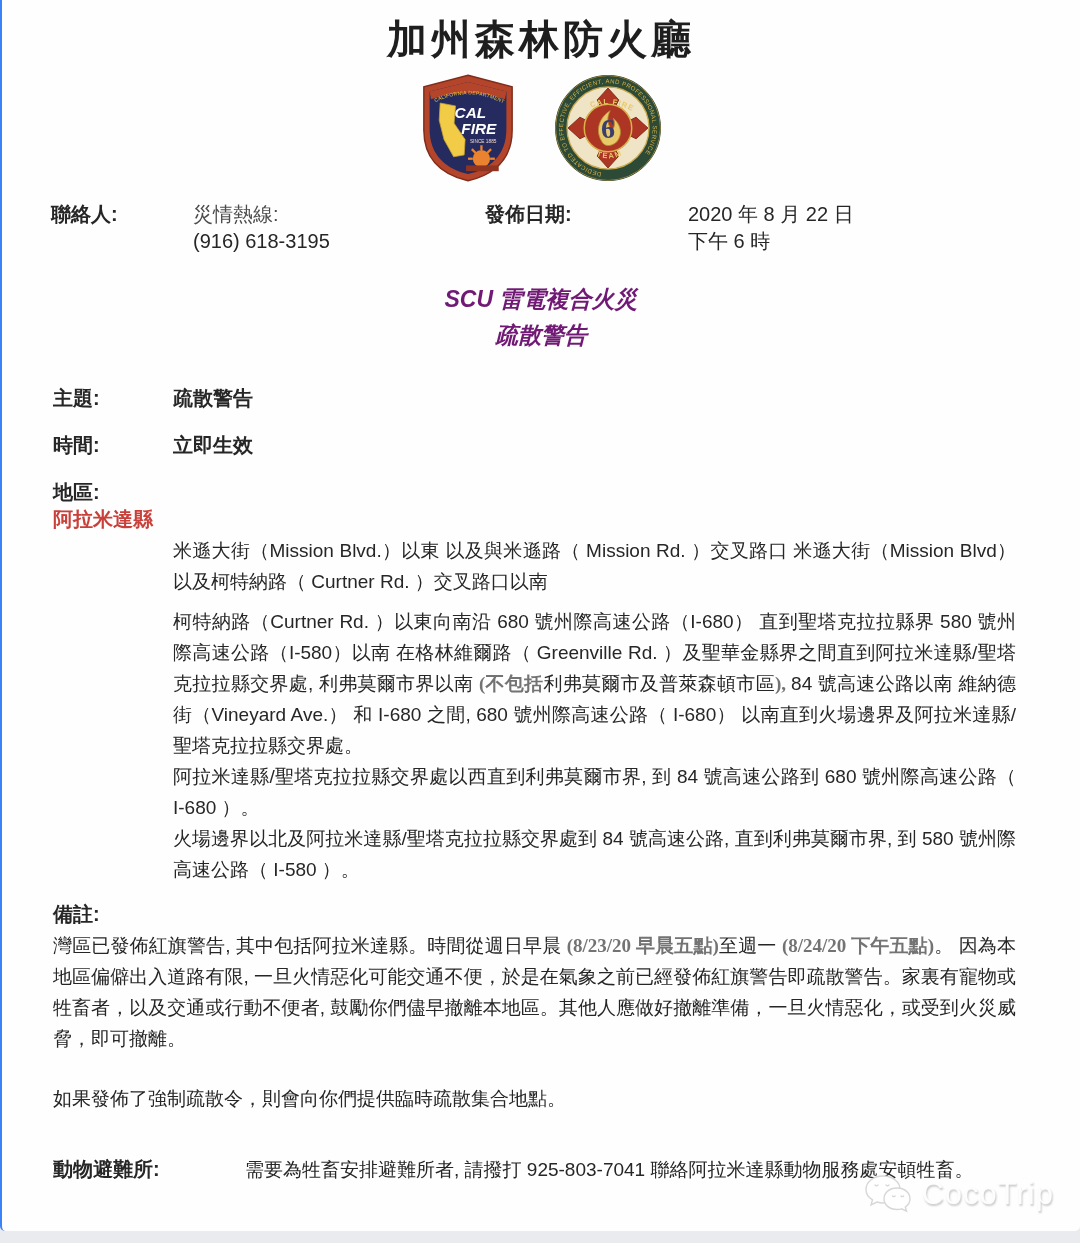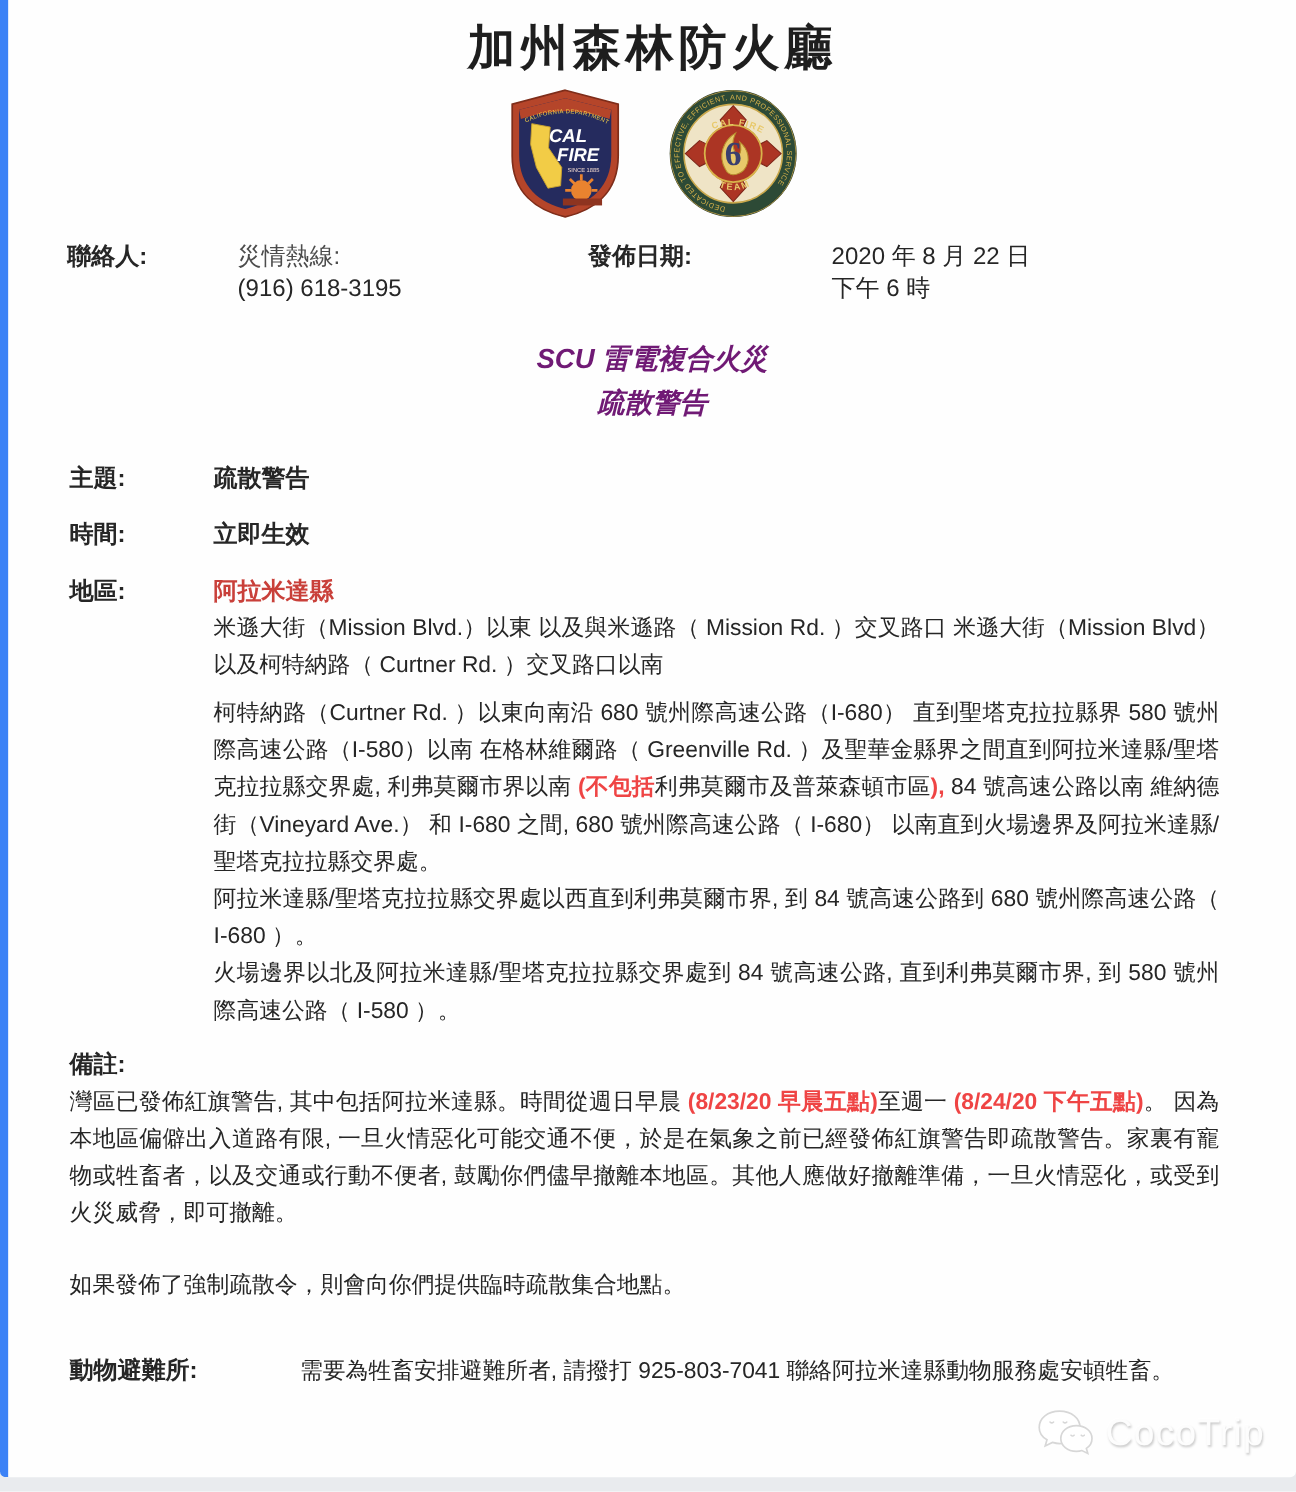--- a/index.html
+++ b/index.html
@@ -7,21 +7,21 @@
     width: 1080px; height: 1243px;
     background: #e9ebee;
     font-family: "Liberation Sans", "DejaVu Sans", sans-serif;
     color: #262626;
     -webkit-font-smoothing: antialiased;
   }
   .page {
     position: relative;
     width: 1080px; height: 1231px;
     background: #fefefe;
-    border-left: 7px solid #3b82f6;
+    border-left: 2px solid #3b82f6;
     box-sizing: border-box;
     overflow: hidden;
     border-radius: 0 0 5px 5px;
   }
   .doc-title {
     margin-top: 12px;
     text-align: center;
     font-size: 40px;
     font-weight: bold;
     letter-spacing: 4px;
@@ -68,21 +68,21 @@
   .red { color: #c9403a; }
   .para-block {
     margin-left: 120px;
     font-size: 19px;
     line-height: 31px;
     text-align: justify;
   }
   .region-paras { margin-top: 2px; }
   .para { margin: 0 0 0 0; }
   .para.gap-after { margin-bottom: 9px; }
-  b { font-weight: bold; color: #ef4444; }
+  b { font-weight: bold; color: #737373; font-family: Liberation Serif, serif; }
   .section-row { display: flex; }
   .s-label {
     width: 120px; flex-shrink: 0;
     font-size: 20px; font-weight: bold;
     line-height: 31px;
   }
   .s-content {
     flex: 1;
     font-size: 19px;
     line-height: 31px;
@@ -199,21 +199,21 @@
   <div class="body-col">
     <div class="fields">
       <div class="field-row">
         <div class="f-label">主題:</div>
         <div class="f-value">疏散警告</div>
       </div>
       <div class="field-row">
         <div class="f-label">時間:</div>
         <div class="f-value">立即生效</div>
       </div>
-      <div class="field-row" style="margin-top:20px;">
+      <div class="field-row" style="margin-top:20px;flex-direction:column;">
         <div class="f-label">地區:</div>
         <div class="f-value red">阿拉米達縣</div>
       </div>
     </div>
 
     <div class="para-block region-paras">
       <p class="para gap-after">米遜大街（Mission Blvd.）以東 以及與米遜路（ Mission Rd. ）交叉路口  米遜大街（Mission Blvd） 以及柯特納路（ Curtner Rd. ）交叉路口以南</p>
       <p class="para"><span>柯特納路（Curtner Rd. ）以東向南沿 680 號州際高速公路（I-680） 直到聖塔克拉拉縣界 580 號州際高速公路（I-580）以南 在格林維爾路（ Greenville Rd. ）及聖華金縣界之間直到阿拉米達縣/聖塔克拉拉縣交界處, 利弗莫爾市界以南 </span><b>(不包括</b><span>利弗莫爾市及普萊森頓市區</span><b>), </b><span>84 號高速公路以南 維納德街（Vineyard Ave.） 和 I-680 之間, 680 號州際高速公路（ I-680） 以南直到火場邊界及阿拉米達縣/聖塔克拉拉縣交界處。</span></p>
       <p class="para">阿拉米達縣/聖塔克拉拉縣交界處以西直到利弗莫爾市界, 到 84 號高速公路到 680 號州際高速公路（ I-680 ）。</p>
       <p class="para">火場邊界以北及阿拉米達縣/聖塔克拉拉縣交界處到 84 號高速公路, 直到利弗莫爾市界, 到 580 號州際高速公路（ I-580 ）。</p>

